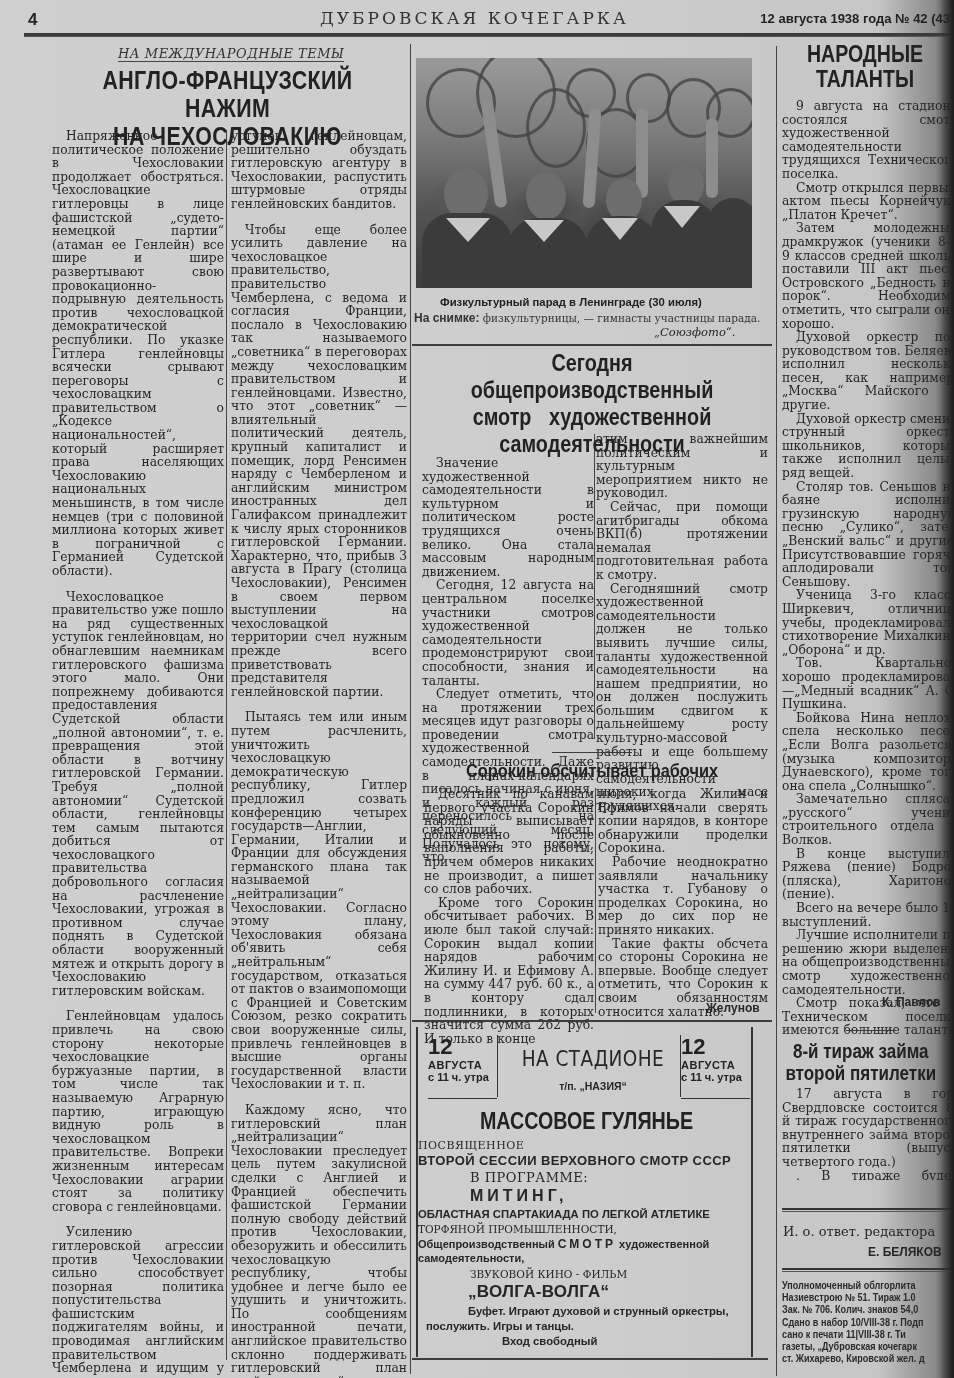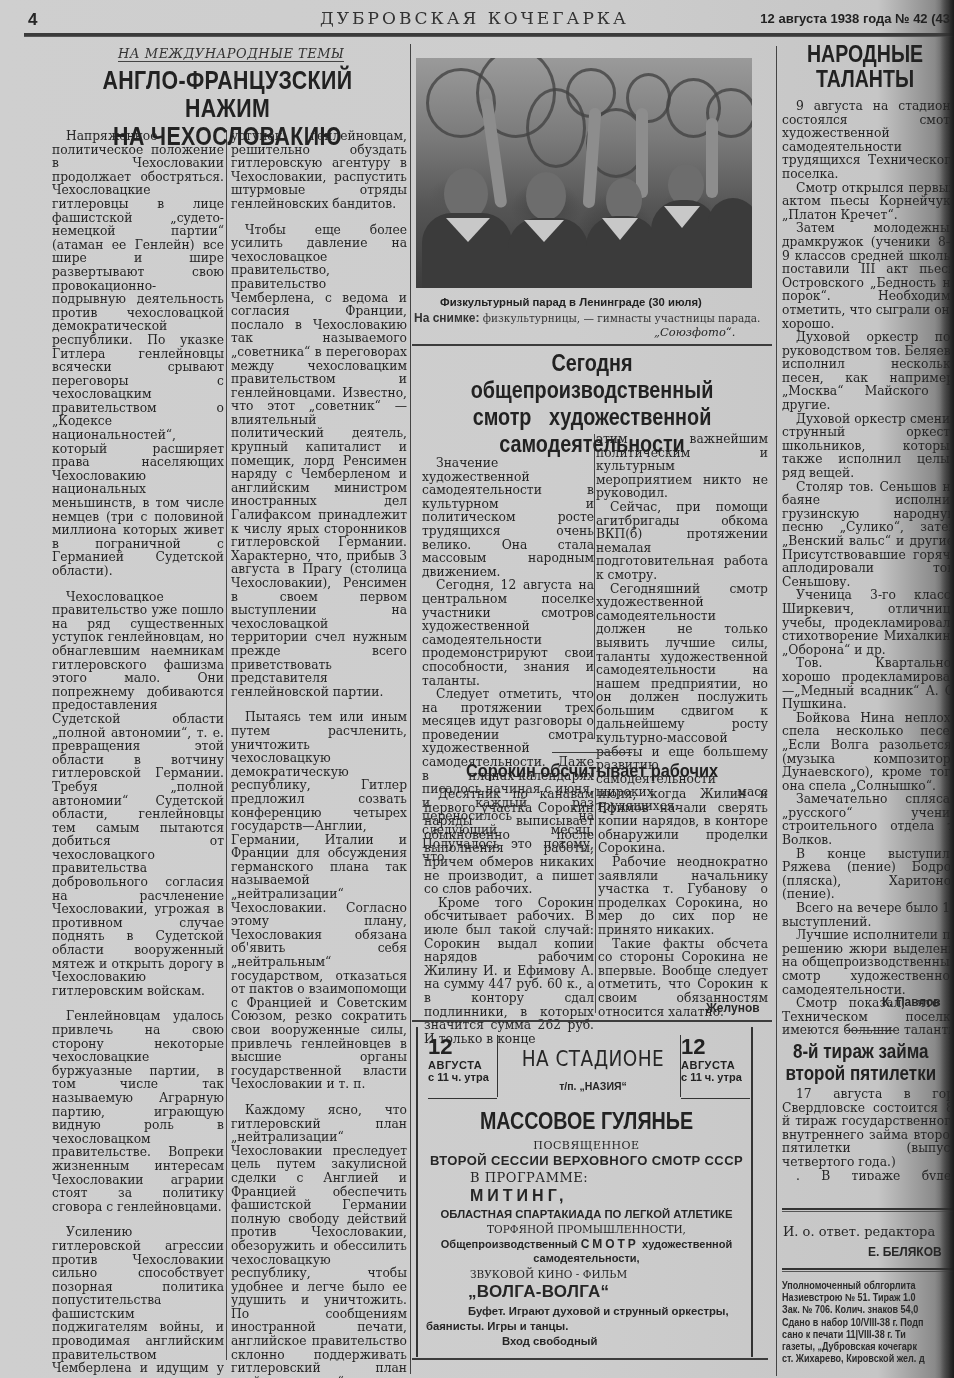--- a/index.html
+++ b/index.html
@@ -71,21 +71,21 @@
   .ad-date { position: absolute; font-family: "Liberation Sans", sans-serif; font-weight: bold; color: #222; }
   .ad-date .n { font-size: 22px; line-height: 24px; }
   .ad-date .m { font-size: 11px; letter-spacing: 0.5px; }
   .ad-date .t { font-size: 11px; }
   .ad-date-left { left: 10px; top: 8px; width: 70px; border-right: 1px solid #333; padding-right: 2px; height: 62px; }
   .ad-date-left::after, .ad-date-right::after { content:""; position:absolute; left:0; right:0; bottom:-2px; border-bottom:1px solid #333; }
   .ad-date-right { left: 262px; top: 8px; width: 70px; border-left: 1px solid #333; height: 62px; }
   .ad-stad { position: absolute; left: 90px; top: 20px; width: 170px; text-align: center; font: 21px "DejaVu Sans", sans-serif; letter-spacing: 0.5px; transform: scaleX(0.88); transform-origin: center top; }
   .ad-naz { position: absolute; left: 90px; top: 53px; width: 170px; text-align: center; font: bold 10.5px "Liberation Sans", sans-serif; }
   .ad-big { position: absolute; left: 0; top: 80px; width: 337px; text-align: center; font: bold 24px "Liberation Sans", sans-serif; transform: scaleX(0.82); transform-origin: center top; color: #222; }
-  .ad-line { position: absolute; left: 0; width: 337px; text-align: center; }
+  .ad-line { position: absolute; left: 0; width: 337px; text-align: left; }
   .ad-posv { top: 112px; font: 11px "DejaVu Serif", serif; letter-spacing: 0.5px; }
   .ad-sess { top: 126px; font: bold 13px "Liberation Sans", sans-serif; letter-spacing: 0.4px; }
   .ad-prog { position: absolute; left: 52px; top: 143px; font: 13px "DejaVu Serif", serif; letter-spacing: 0.5px; }
   .ad-mit { position: absolute; left: 52px; top: 160px; font: bold 16px "Liberation Sans", sans-serif; letter-spacing: 4px; }
   .ad-spart { top: 181px; font: bold 11.3px "Liberation Sans", sans-serif; }
   .ad-torf { top: 196px; font: 10.5px "DejaVu Serif", serif; }
   .ad-smotr { top: 210px; font: bold 11px "Liberation Sans", sans-serif; }
   .ad-smotr .sp { letter-spacing: 3px; font-size: 12px; }
   .ad-samod { top: 225px; font: bold 11px "Liberation Sans", sans-serif; }
   .ad-kino { position: absolute; left: 52px; top: 241px; font: 10.5px "DejaVu Serif", serif; }
@@ -228,21 +228,21 @@
     <div class="ad-line ad-sess">ВТОРОЙ СЕССИИ ВЕРХОВНОГО СМОТР СССР</div>
     <div class="ad-prog">В ПРОГРАММЕ:</div>
     <div class="ad-mit">МИТИНГ,</div>
     <div class="ad-line ad-spart">ОБЛАСТНАЯ СПАРТАКИАДА ПО ЛЕГКОЙ АТЛЕТИКЕ</div>
     <div class="ad-line ad-torf">ТОРФЯНОЙ ПРОМЫШЛЕННОСТИ,</div>
     <div class="ad-line ad-smotr"><span>Общепроизводственный </span><span class="sp">СМОТР</span><span> художественной</span></div>
     <div class="ad-line ad-samod">самодеятельности,</div>
     <div class="ad-kino">ЗВУКОВОЙ КИНО - ФИЛЬМ</div>
     <div class="ad-volga">„ВОЛГА-ВОЛГА“</div>
     <div class="ad-buf">Буфет. Играют духовой и струнный оркестры,</div>
-    <div class="ad-buf2">баянисты. Игры и танцы.</div>
+    <div class="ad-buf2">послужить. Игры и танцы.</div>
     <div class="ad-free">Вход свободный</div>
   </div>
   <div class="hr-mid" style="left:412px; top:1358px; width:356px;"></div>
 
   <div class="headline-right">
     <div>НАРОДНЫЕ</div>
     <div>ТАЛАНТЫ</div>
   </div>
   <div class="right-wrap">
     <div class="body-txt" style="width:176px;">

